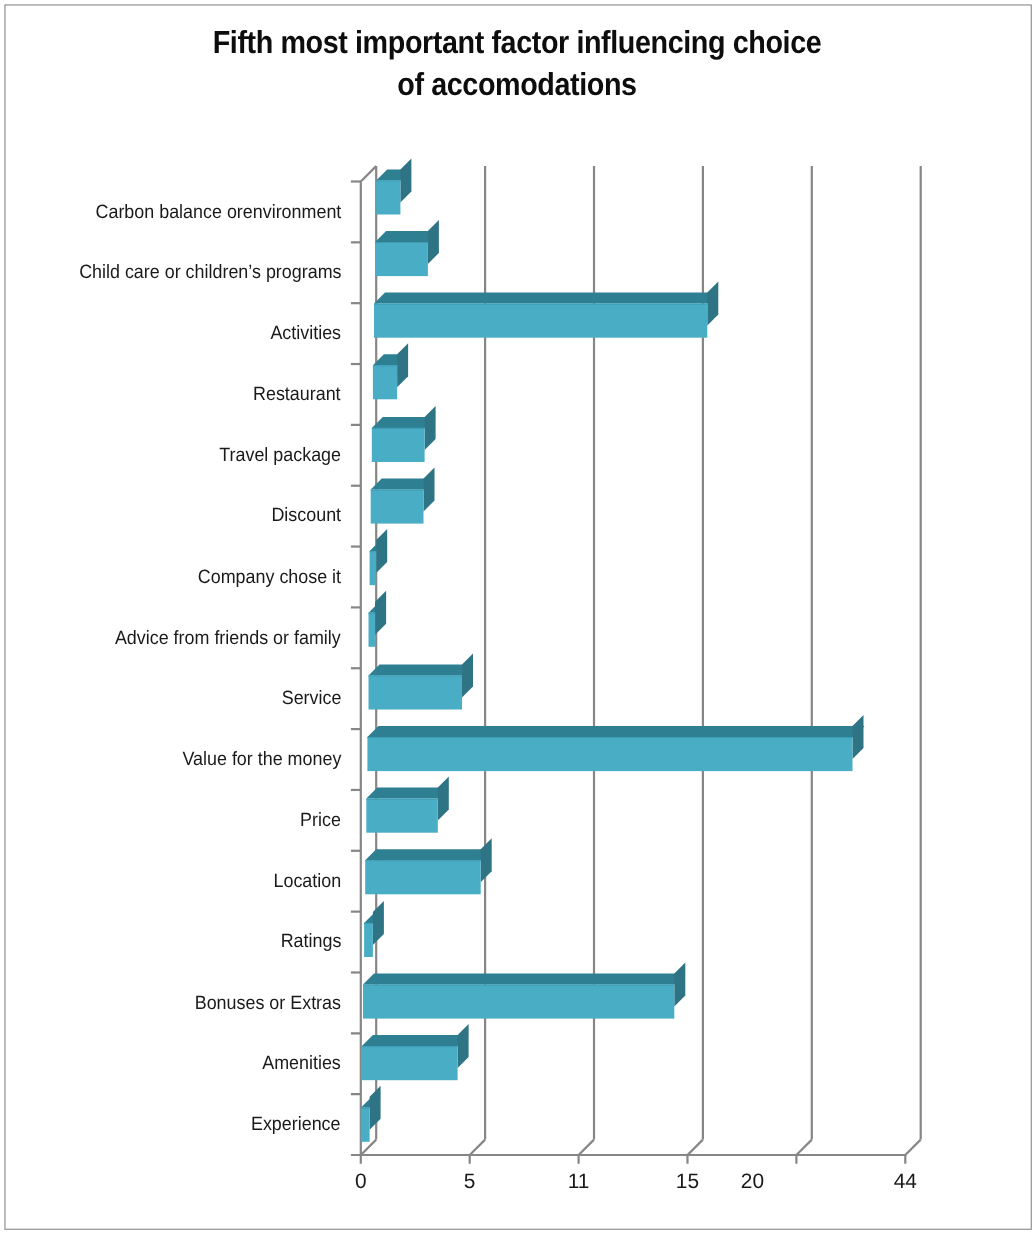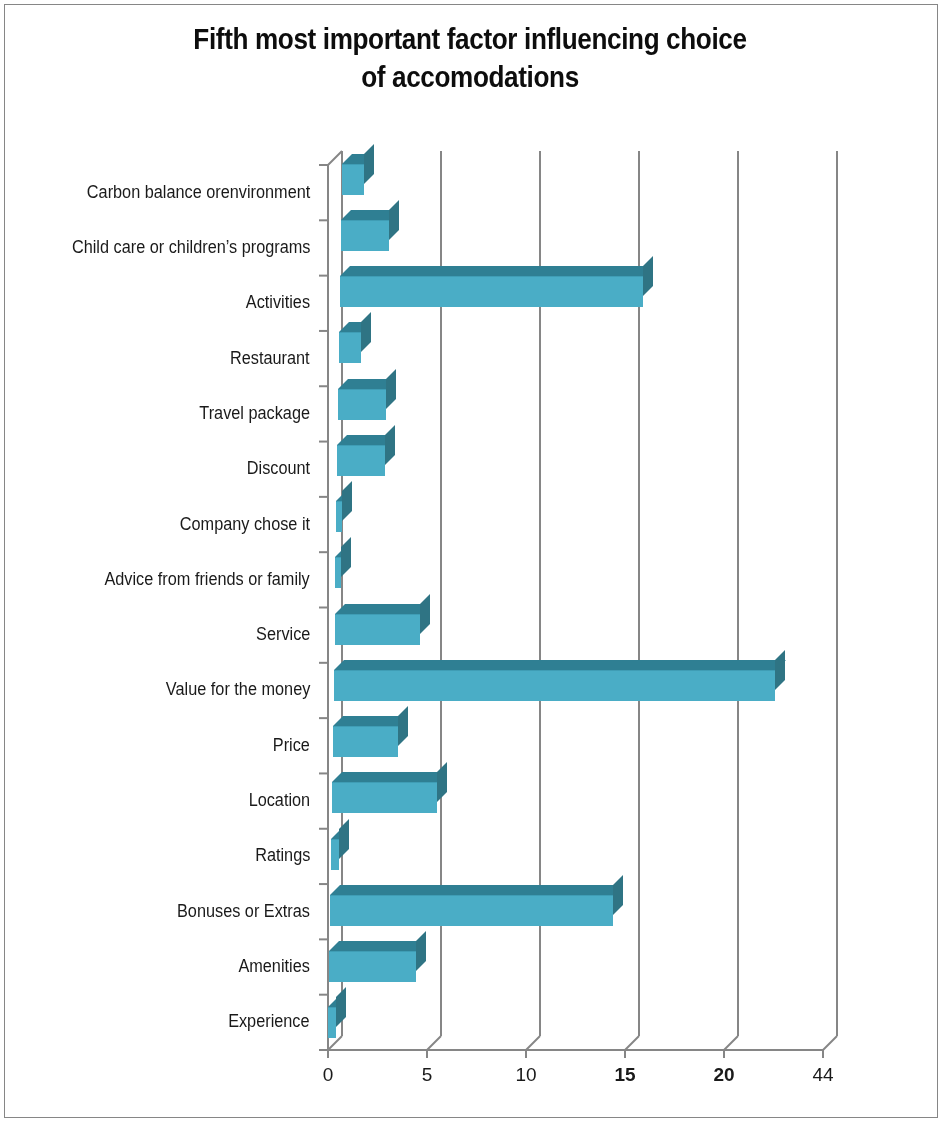--- a/index.html
+++ b/index.html
@@ -232,19 +232,19 @@
         <div class="cat-label" style="top: 734.781px; right: 632px;">Price</div>
         <div class="cat-label" style="top: 790.094px; right: 632px;">Location</div>
         <div class="cat-label" style="top: 845.406px; right: 632px;">Ratings</div>
         <div class="cat-label" style="top: 900.719px; right: 632px;">Bonuses or Extras</div>
         <div class="cat-label" style="top: 956.031px; right: 632px;">Amenities</div>
         <div class="cat-label" style="top: 1011.34px; right: 632px;">Experience</div>
       </div>
     <div id="ticks-layer">
         <div class="tick-label" style="left: 303px; top: 1064px; width: 50px;">0</div>
         <div class="tick-label" style="left: 402px; top: 1064px; width: 50px;">5</div>
-        <div class="tick-label" style="left: 501px; top: 1064px; width: 50px;">10</div>
-        <div class="tick-label" style="left: 600px; top: 1064px; width: 50px; font-weight: bold;">15</div>
-        <div class="tick-label" style="left: 699px; top: 1064px; width: 50px; font-weight: bold;">20</div>
+        <div class="tick-label" style="left: 501px; top: 1064px; width: 50px;">11</div>
+        <div class="tick-label" style="left: 600px; top: 1064px; width: 50px;">15</div>
+        <div class="tick-label" style="left: 659px; top: 1064px; width: 50px;">20</div>
         <div class="tick-label" style="left: 798px; top: 1064px; width: 50px;">44</div>
       </div>
   </div>
 </div>
 
 </body></html>

